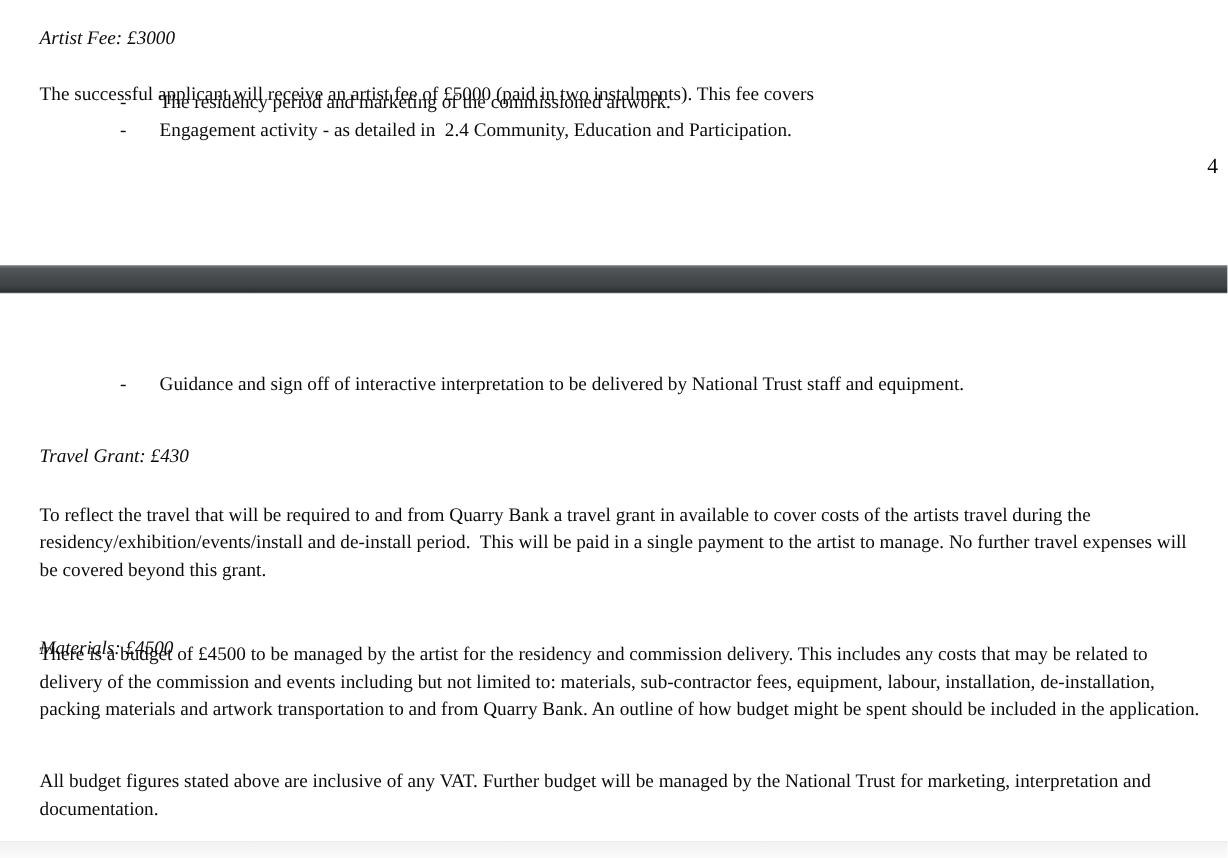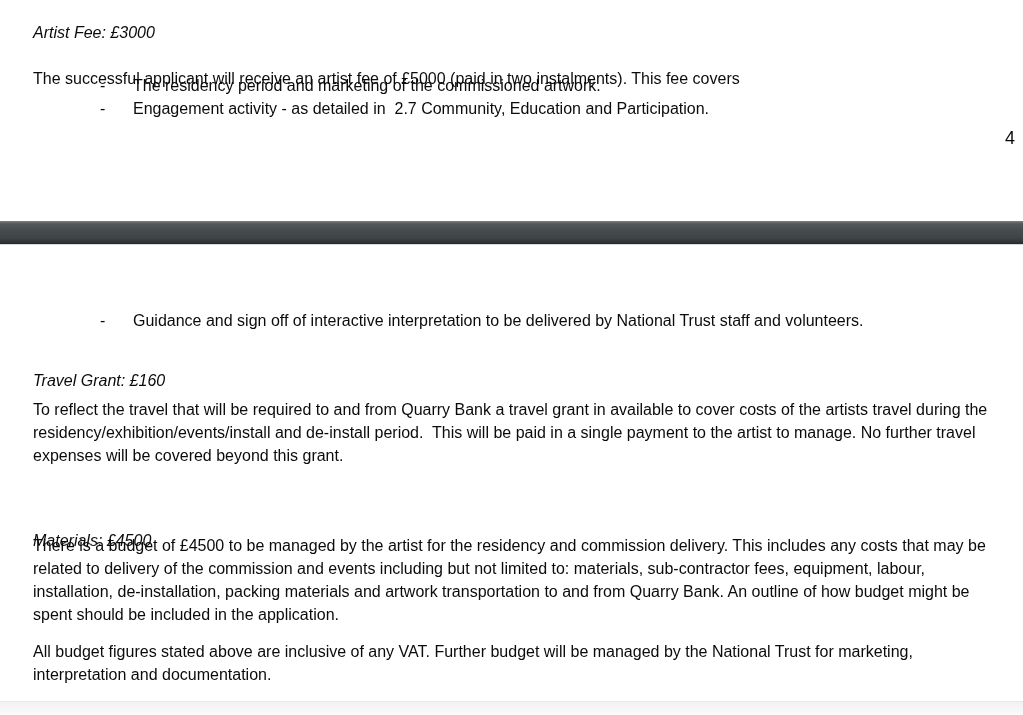--- a/index.html
+++ b/index.html
@@ -3,21 +3,21 @@
 <meta charset="utf-8">
 <style>
   html, body { margin: 0; padding: 0; }
   body {
     width: 1023px; height: 715px;
     background: #ffffff;
     font-family: "Liberation Sans", sans-serif;
     color: #0b0b0b;
     overflow: hidden;
   }
-  .doc { position: relative; width: 1023px; height: 715px; }
+  .doc { position: relative; width: 1023px; height: 715px; font-family: Liberation Serif, serif; }
 
   .txt {
     position: absolute;
     font-size: 16px;
     line-height: 23px;
     white-space: pre-wrap;
   }
   .heading { font-style: italic; left: 33px; width: 967px; }
   .para    { left: 33px; width: 967px; }
 
@@ -54,21 +54,21 @@
     border-top: 1px solid #e9e9ea;
   }
 
   
   .t-artist-heading   { top: 5px; }
   .t-intro            { top: 51px; }
   .t-bullet-residency { top: 74px; }
   .t-bullet-engage    { top: 97px; }
   .t-bullet-guidance  { top: 309px; }
   .t-travel-heading   { top: 353px; }
-  .t-travel-para      { top: 382px; }
+  .t-travel-para      { top: 402px; }
   .t-materials-heading{ top: 513px; }
   .t-materials-para   { top: 518px; }
   .t-vat-para         { top: 624px; }
 </style>
 </head>
 <body>
 
 <div class="doc">
 
   <section>
@@ -76,35 +76,35 @@
 
     <p class="txt para t-intro">The successful applicant will receive an artist fee of £5000 (paid in two instalments). This fee covers</p>
 
     <div class="bullet t-bullet-residency">
       <span class="dash">-</span>
       <span class="btext">The residency period and marketing of the commissioned artwork.</span>
     </div>
 
     <div class="bullet t-bullet-engage">
       <span class="dash">-</span>
-      <span class="btext">Engagement activity - as detailed in  2.7 Community, Education and Participation.</span>
+      <span class="btext">Engagement activity - as detailed in  2.4 Community, Education and Participation.</span>
     </div>
 
     <div class="page-number">4</div>
   </section>
 
   <div class="page-separator"></div>
 
   <section>
     <div class="bullet t-bullet-guidance">
       <span class="dash">-</span>
-      <span class="btext">Guidance and sign off of interactive interpretation to be delivered by National Trust staff and volunteers.</span>
+      <span class="btext">Guidance and sign off of interactive interpretation to be delivered by National Trust staff and equipment.</span>
     </div>
 
-    <p class="txt heading t-travel-heading">Travel Grant: £160</p>
+    <p class="txt heading t-travel-heading">Travel Grant: £430</p>
 
     <p class="txt para t-travel-para">To reflect the travel that will be required to and from Quarry Bank a travel grant in available to cover costs of the artists travel during the residency/exhibition/events/install and de-install period.  This will be paid in a single payment to the artist to manage. No further travel expenses will be covered beyond this grant.</p>
 
     <p class="txt heading t-materials-heading">Materials: £4500</p>
 
     <p class="txt para t-materials-para">There is a budget of £4500 to be managed by the artist for the residency and commission delivery. This includes any costs that may be related to delivery of the commission and events including but not limited to: materials, sub-contractor fees, equipment, labour, installation, de-installation, packing materials and artwork transportation to and from Quarry Bank. An outline of how budget might be spent should be included in the application.</p>
 
     <p class="txt para t-vat-para">All budget figures stated above are inclusive of any VAT. Further budget will be managed by the National Trust for marketing, interpretation and documentation.</p>
   </section>
 

